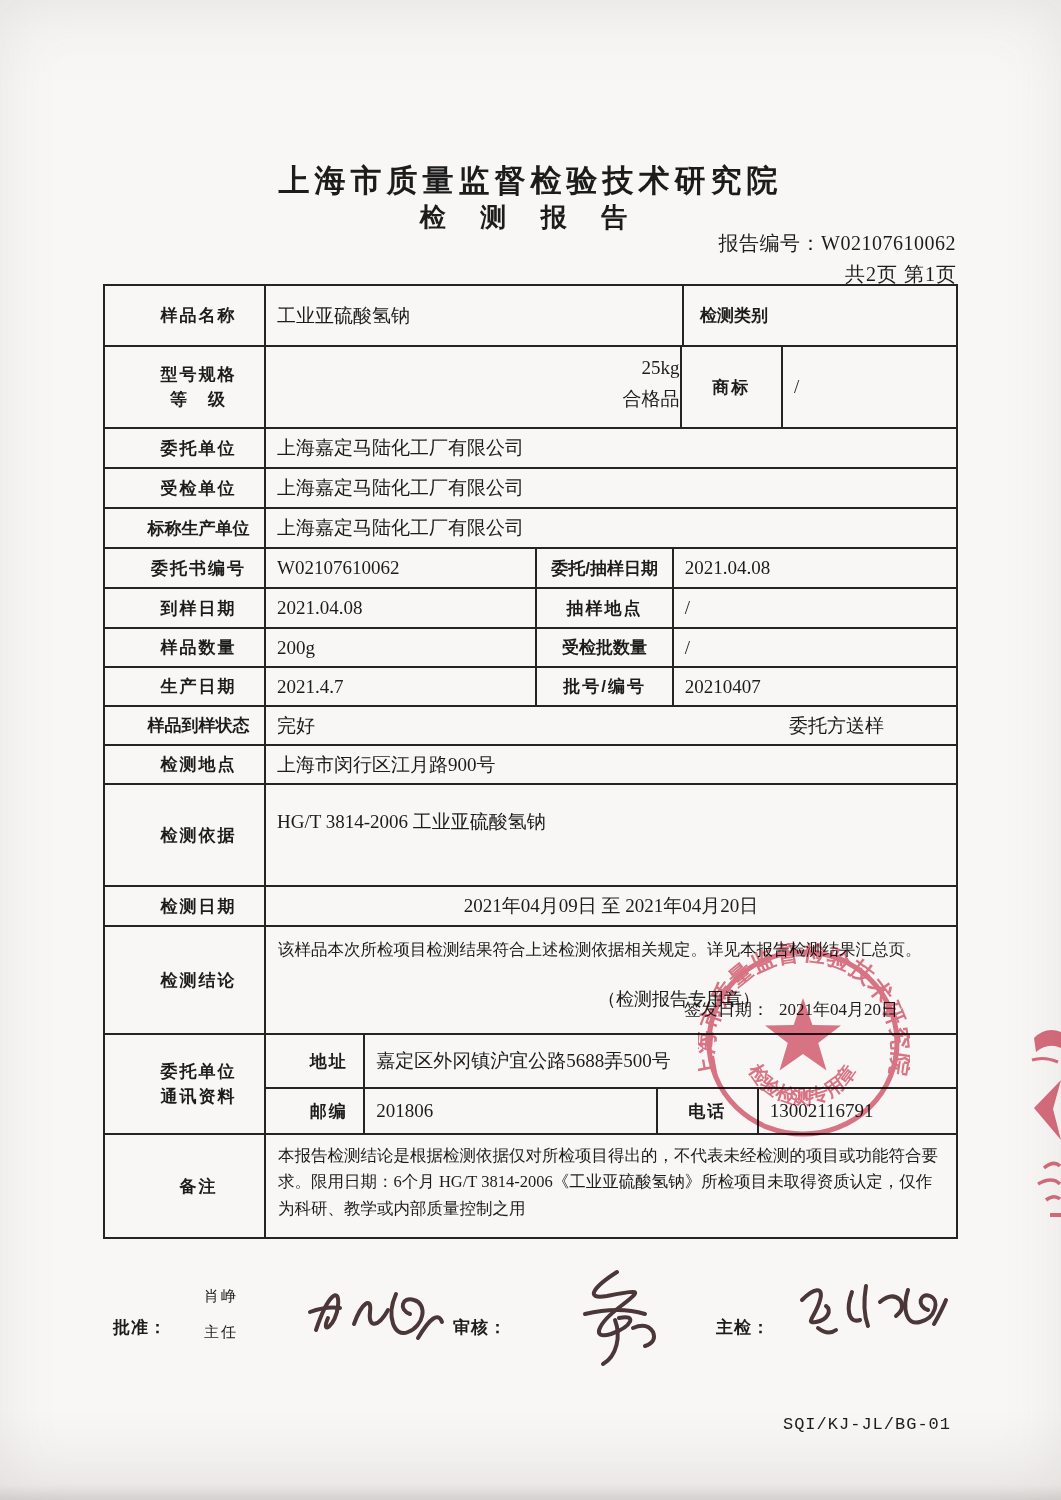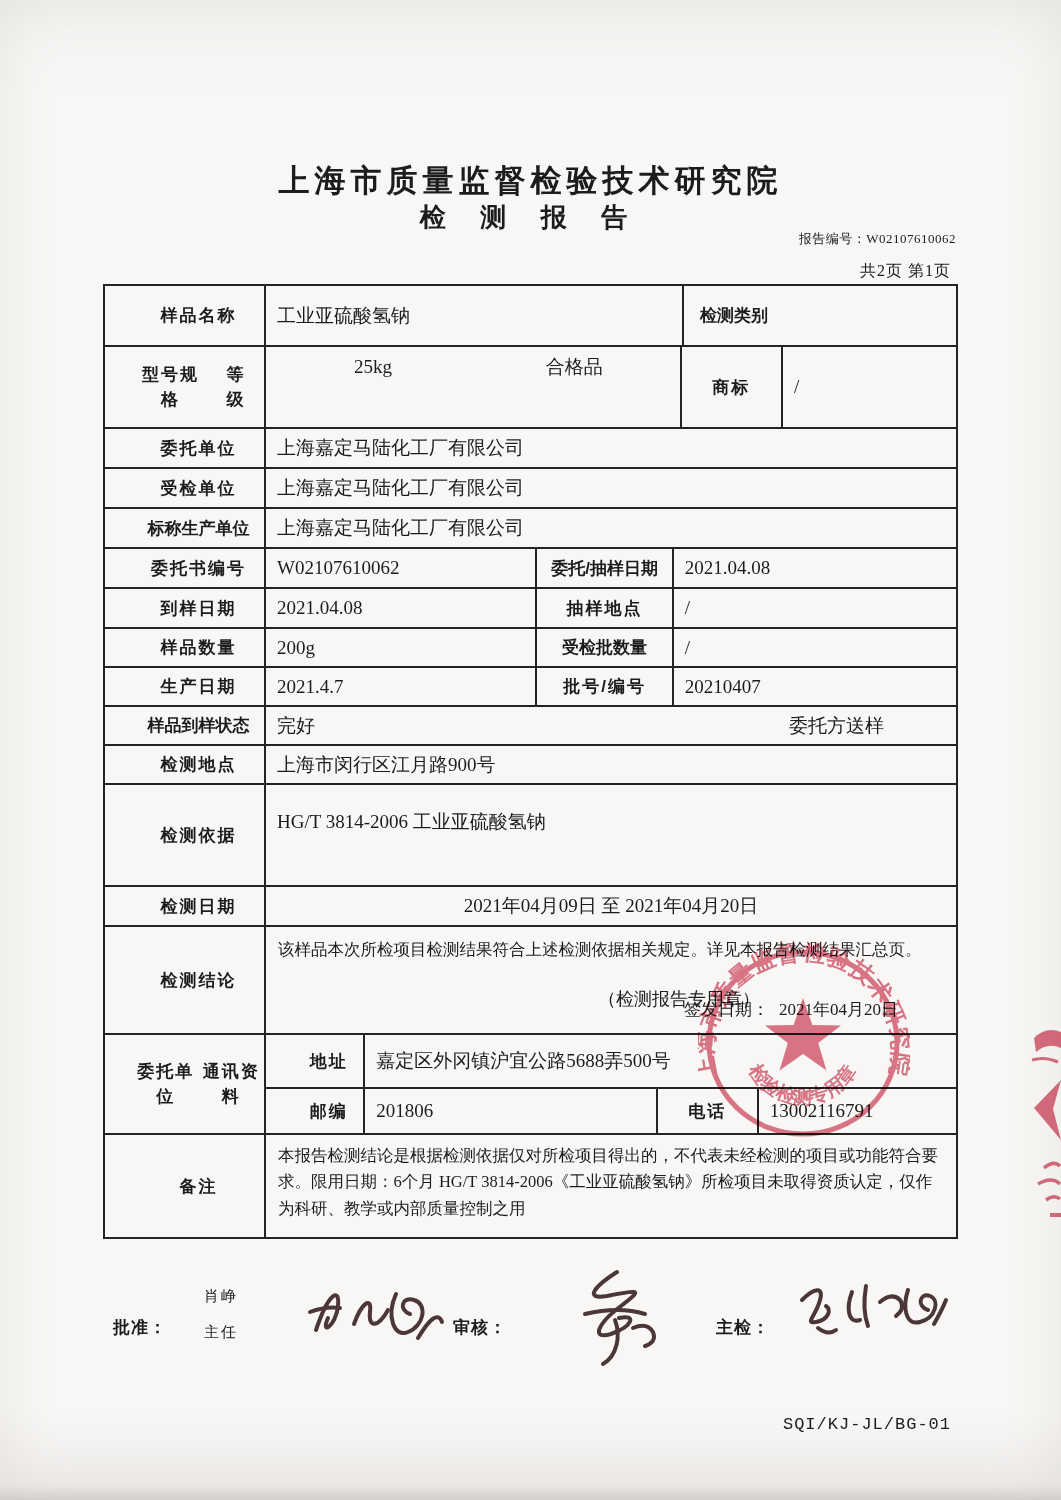--- a/index.html
+++ b/index.html
@@ -17,24 +17,24 @@
   
   .org-title{
     position:absolute;top:160px;left:0;width:100%;text-align:center;
     font-size:31px;font-weight:bold;letter-spacing:5px;
   }
   .doc-title{
     position:absolute;top:200px;left:0;width:100%;text-align:center;
     font-size:26px;font-weight:bold;letter-spacing:14px;
   }
   .report-no{
-    position:absolute;top:230px;right:105px;font-size:13px;letter-spacing:.5px;
+    position:absolute;top:230px;right:105px;font-size:20px;letter-spacing:.5px;
   }
   .pagination{
-    position:absolute;top:261px;right:110px;font-size:16px;letter-spacing:1px;
+    position:absolute;top:261px;right:104px;font-size:20px;letter-spacing:1px;
   }
   
   .doc-table{
     position:absolute;left:103px;top:284px;width:855px;
     border:2px solid #242424;box-sizing:border-box;
     font-size:17px;
   }
   .doc-table *{box-sizing:border-box;}
   .row{display:flex;width:100%;}
   .row + .row{border-top:2px solid #242424;}
@@ -44,21 +44,21 @@
     overflow:hidden;
   }
   .cell:first-child{border-left:none;padding-left:28px;}
   .lab{
     justify-content:center;text-align:center;
     font-family:"Liberation Sans","DejaVu Sans",sans-serif;
     font-weight:bold;letter-spacing:2px;font-size:17px;
   }
   .val{padding-left:11px;font-size:19px;}
   .w-label{width:159px;flex:none;}
-  .two-line{flex-direction:row;justify-content:center;line-height:1.5;}
+  .two-line{flex-direction:column;justify-content:center;line-height:1.5;}
   .sub{display:flex;width:100%;}
   .sub + .sub{border-top:2px solid #242424;}
   .conc-cell{position:relative;display:block;}
   .conc-line1{padding:12px 10px 0 12px;font-size:16.5px;}
   .conc-seal-note{position:absolute;left:332px;top:60px;font-size:18px;}
   .conc-issue{position:absolute;right:58px;bottom:12px;font-size:17px;}
   .remark{display:block;padding:8px 12px;font-size:16.5px;line-height:1.6;}
   
   .sig-label{
     position:absolute;font-family:"Liberation Sans","DejaVu Sans",sans-serif;
@@ -91,21 +91,21 @@
       <div class="cell lab w-label">样品名称</div>
       <div class="cell val" style="width:418px">工业亚硫酸氢钠</div>
       <div class="cell lab" style="width:102px;letter-spacing:0">检测类别</div>
     </div>
 
     <div class="row" style="height:82px">
       <div class="cell lab w-label two-line">
         <span>型号规格</span>
         <span>等　级</span>
       </div>
-      <div class="cell val two-line" style="width:418px;align-items:flex-start;justify-content:space-around;padding:6px 0 12px 11px">
+      <div class="cell val two-line" style="width:418px;align-items:flex-end;justify-content:space-around;padding:6px 0 12px 11px">
         <span>25kg</span>
         <span>合格品</span>
       </div>
       <div class="cell lab" style="width:102px">商标</div>
       <div class="cell val" style="width:176px">/</div>
     </div>
 
     <div class="row" style="height:40px">
       <div class="cell lab w-label">委托单位</div>
       <div class="cell val" style="width:696px">上海嘉定马陆化工厂有限公司</div>

